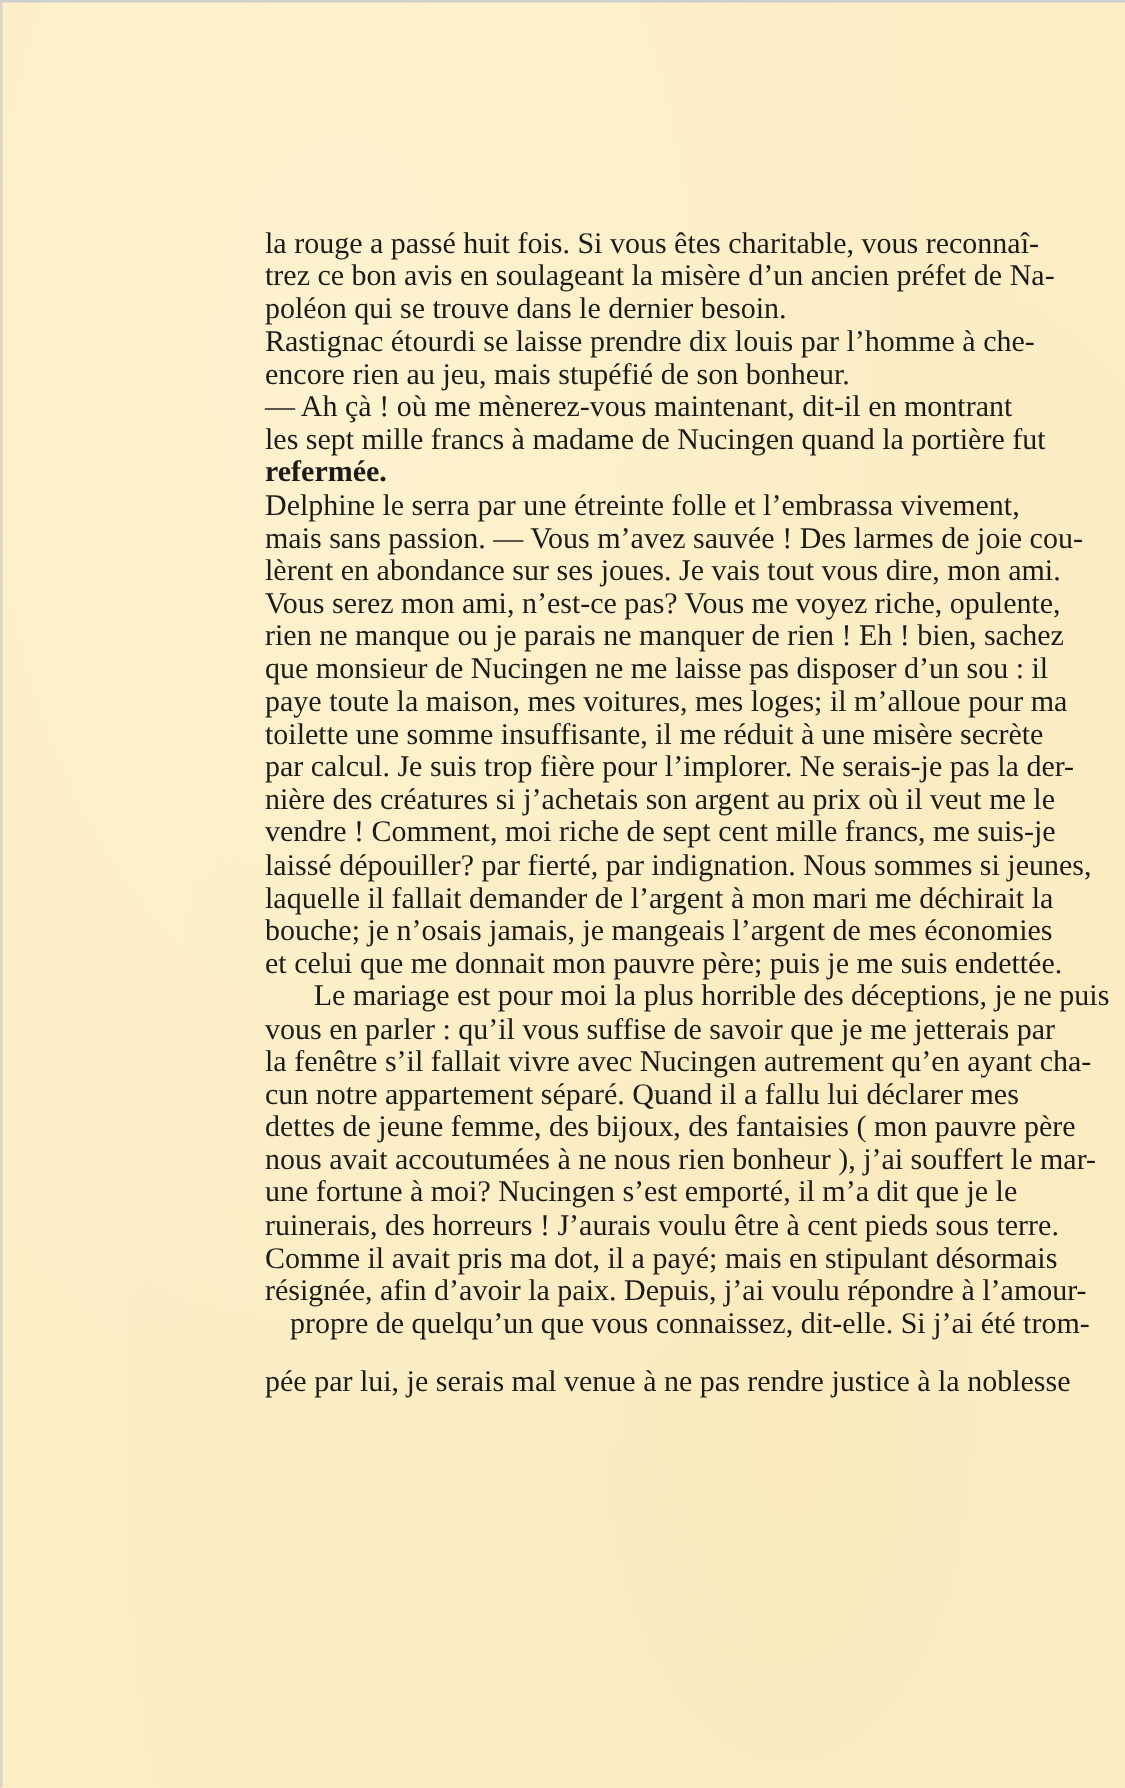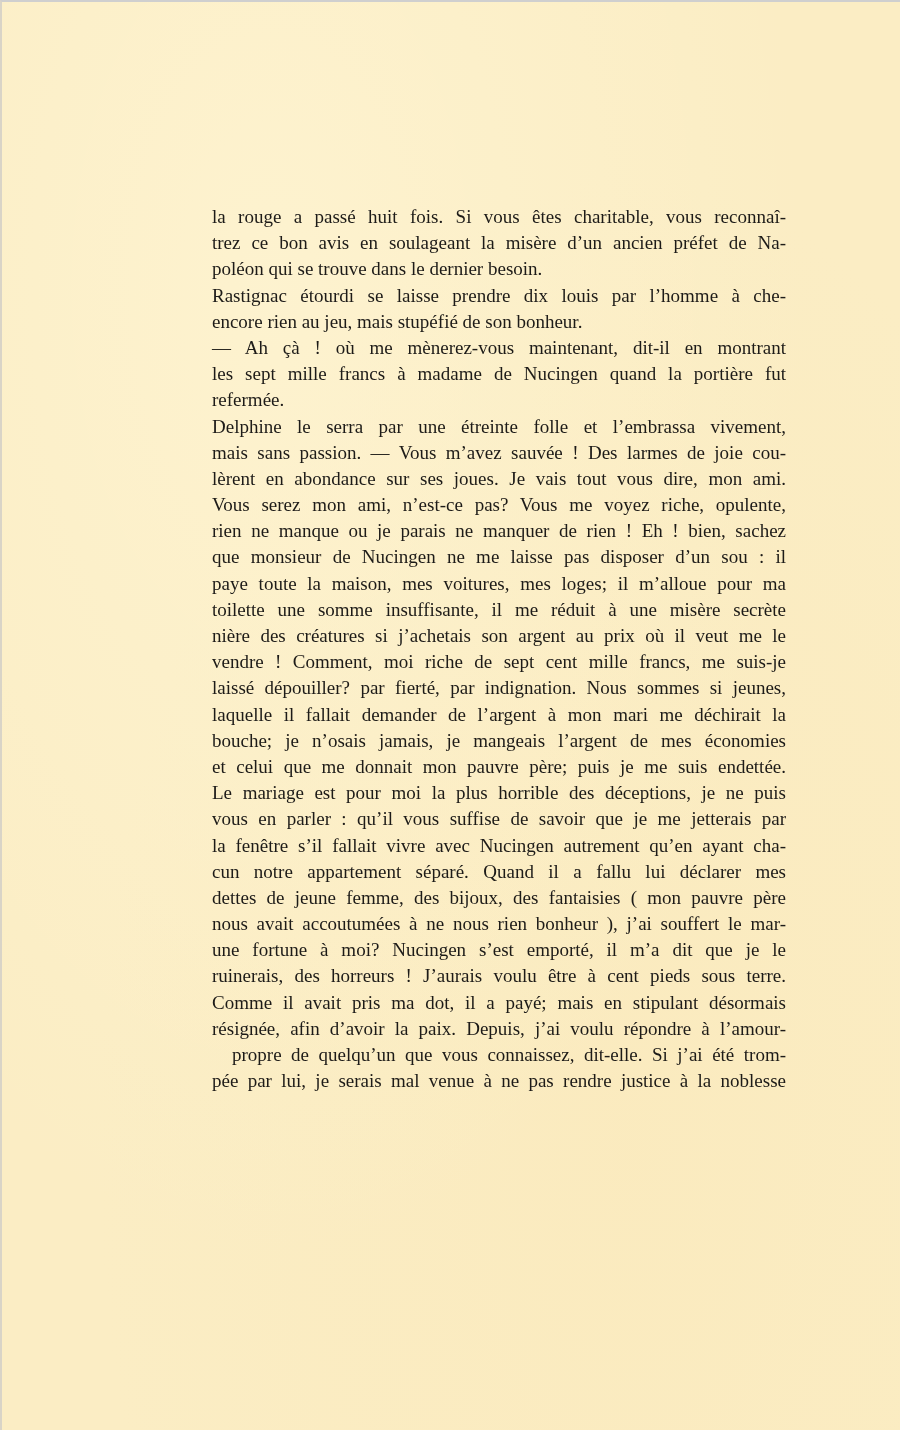--- a/index.html
+++ b/index.html
@@ -47,24 +47,24 @@
       top: 4px;
       font-size: 15.5px;
       line-height: 20px;
       font-weight: bold;
       letter-spacing: 1.7px;
       font-variant: small-caps;
     }
     .body-text {
       position: absolute;
       left: 210px;
-      top: 202px;
+      top: 180px;
       width: 574px;
       font-family: "Liberation Serif", serif;
-      font-size: 19px;
+      font-size: 24px;
       line-height: 26.2px;
       color: #1d1b18;
     }
     .line {
       display: block;
       white-space: nowrap;
       text-align: justify;
       text-align-last: justify;
       height: 26.2px;
       overflow: visible;
@@ -80,42 +80,43 @@
 
 
   <div class="body-text">
     <span class="line" style="white-space: nowrap;">la rouge a passé huit fois. Si vous êtes charitable, vous reconnaî-</span>
     <span class="line" style="white-space: nowrap;">trez ce bon avis en soulageant la misère d’un ancien préfet de Na-</span>
     <span class="line last" style="white-space: nowrap;">poléon qui se trouve dans le dernier besoin.</span>
     <span class="line" style="text-indent: 0px; white-space: nowrap;">Rastignac étourdi se laisse prendre dix louis par l’homme à che-</span>
     <span class="line last" style="white-space: nowrap;">encore rien au jeu, mais stupéfié de son bonheur.</span>
     <span class="line" style="text-indent: 0px; white-space: nowrap;">— Ah çà ! où me mènerez-vous maintenant, dit-il en montrant</span>
     <span class="line" style="white-space: nowrap;">les sept mille francs à madame de Nucingen quand la portière fut</span>
-    <span class="line last" style="white-space: nowrap;">refermée.</span>
+    <span class="line last" style="white-space: nowrap; font-weight: bold;">refermée.</span>
     <span class="line" style="text-indent: 0px; white-space: nowrap;">Delphine le serra par une étreinte folle et l’embrassa vivement,</span>
     <span class="line" style="white-space: nowrap;">mais sans passion. — Vous m’avez sauvée ! Des larmes de joie cou-</span>
     <span class="line" style="white-space: nowrap;">lèrent en abondance sur ses joues. Je vais tout vous dire, mon ami.</span>
     <span class="line" style="white-space: nowrap;">Vous serez mon ami, n’est-ce pas? Vous me voyez riche, opulente,</span>
     <span class="line" style="white-space: nowrap;">rien ne manque ou je parais ne manquer de rien ! Eh ! bien, sachez</span>
     <span class="line" style="white-space: nowrap;">que monsieur de Nucingen ne me laisse pas disposer d’un sou : il</span>
     <span class="line" style="white-space: nowrap;">paye toute la maison, mes voitures, mes loges; il m’alloue pour ma</span>
     <span class="line" style="white-space: nowrap;">toilette une somme insuffisante, il me réduit à une misère secrète</span>
+    <span class="line" style="white-space: nowrap;">par calcul. Je suis trop fière pour l’implorer. Ne serais-je pas la der-</span>
     <span class="line" style="white-space: nowrap;">nière des créatures si j’achetais son argent au prix où il veut me le</span>
     <span class="line" style="white-space: nowrap;">vendre ! Comment, moi riche de sept cent mille francs, me suis-je</span>
     <span class="line" style="white-space: nowrap;">laissé dépouiller? par fierté, par indignation. Nous sommes si jeunes,</span>
     <span class="line" style="white-space: nowrap;">laquelle il fallait demander de l’argent à mon mari me déchirait la</span>
     <span class="line" style="white-space: nowrap;">bouche; je n’osais jamais, je mangeais l’argent de mes économies</span>
     <span class="line" style="white-space: nowrap;">et celui que me donnait mon pauvre père; puis je me suis endettée.</span>
-    <span class="line" style="white-space: nowrap;">Le mariage est pour moi la plus horrible des déceptions, je ne puis</span>
+    <span class="line" style="white-space: nowrap; margin-left: 39px;">Le mariage est pour moi la plus horrible des déceptions, je ne puis</span>
     <span class="line" style="white-space: nowrap;">vous en parler : qu’il vous suffise de savoir que je me jetterais par</span>
     <span class="line" style="white-space: nowrap;">la fenêtre s’il fallait vivre avec Nucingen autrement qu’en ayant cha-</span>
     <span class="line" style="white-space: nowrap;">cun notre appartement séparé. Quand il a fallu lui déclarer mes</span>
     <span class="line" style="white-space: nowrap;">dettes de jeune femme, des bijoux, des fantaisies ( mon pauvre père</span>
     <span class="line" style="white-space: nowrap;">nous avait accoutumées à ne nous rien bonheur ), j’ai souffert le mar-</span>
     <span class="line" style="white-space: nowrap;">une fortune à moi? Nucingen s’est emporté, il m’a dit que je le</span>
     <span class="line" style="white-space: nowrap;">ruinerais, des horreurs ! J’aurais voulu être à cent pieds sous terre.</span>
     <span class="line" style="white-space: nowrap;">Comme il avait pris ma dot, il a payé; mais en stipulant désormais</span>
     <span class="line" style="white-space: nowrap;">résignée, afin d’avoir la paix. Depuis, j’ai voulu répondre à l’amour-</span>
     <span class="line" style="white-space: nowrap; margin-left: 20px;">propre de quelqu’un que vous connaissez, dit-elle. Si j’ai été trom-</span>
-    <span class="line" style="white-space: nowrap;">pée par lui, je serais mal venue à ne pas rendre justice à la noblesse</span>
+    <span class="line" style="white-space: nowrap; margin-top: 21px;">pée par lui, je serais mal venue à ne pas rendre justice à la noblesse</span>
   </div>
 
 </div>
 
 </body></html>

